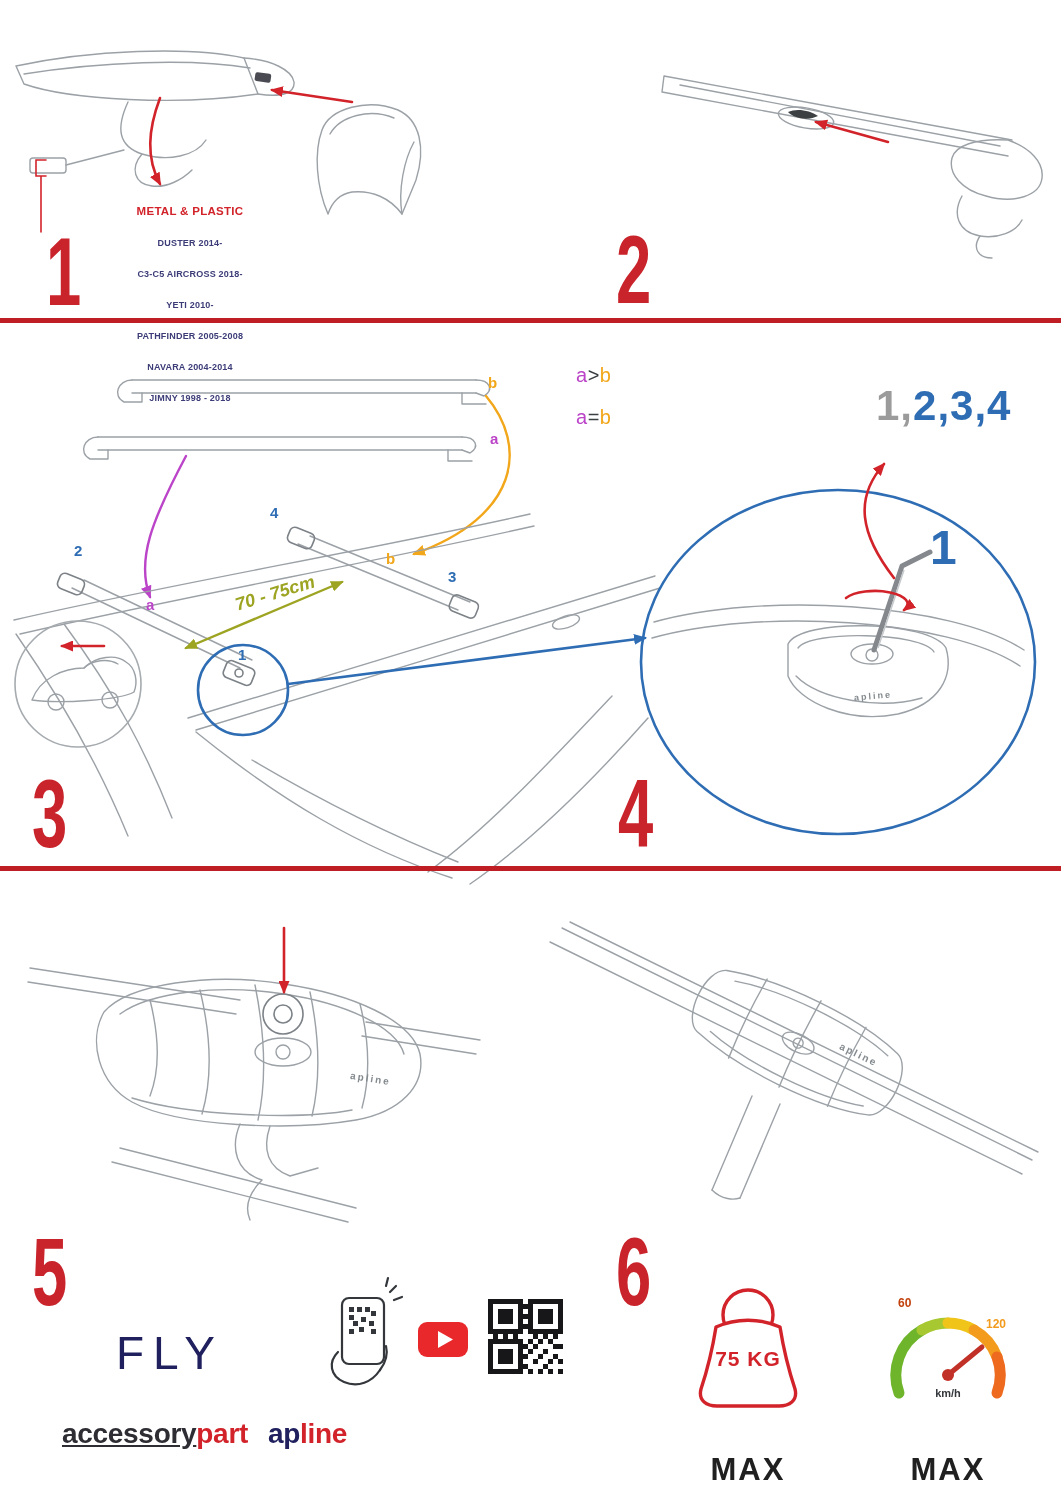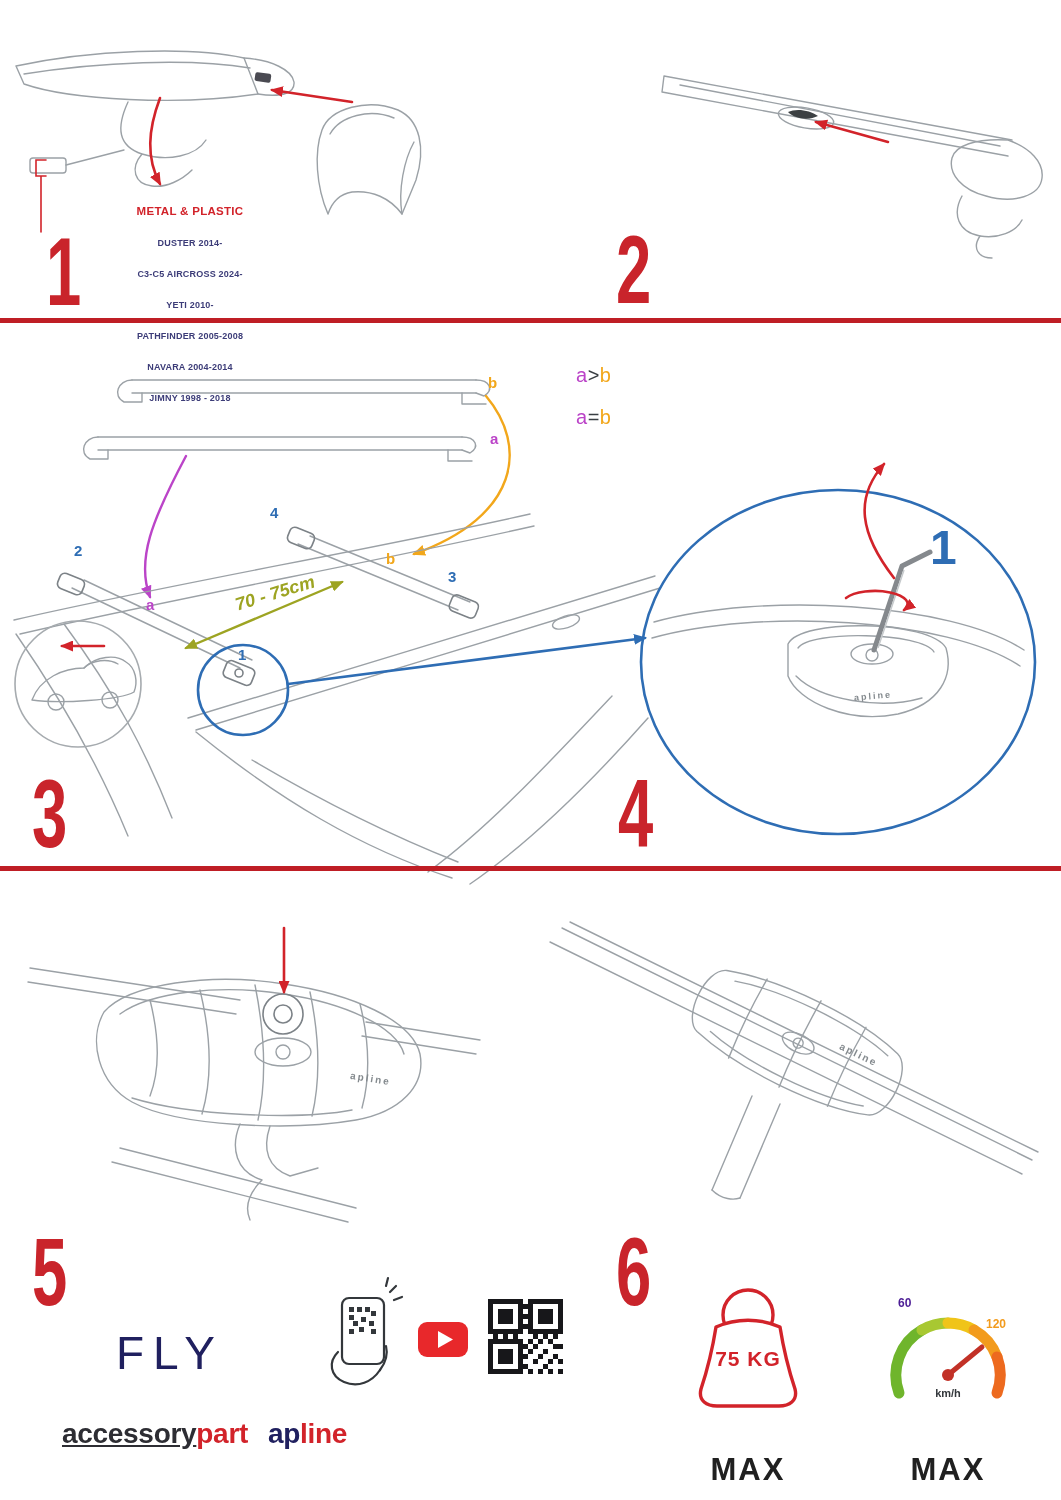--- a/index.html
+++ b/index.html
@@ -238,21 +238,21 @@
   <div class="t num" style="left:46px;top:230px">1</div>
   <div class="t num" style="left:616px;top:228px">2</div>
   <div class="t num" style="left:32px;top:772px">3</div>
   <div class="t num" style="left:618px;top:772px">4</div>
   <div class="t num" style="left:32px;top:1230px">5</div>
   <div class="t num" style="left:616px;top:1230px">6</div>
 
   <div class="t" style="left:84px;top:204px;width:212px;text-align:center">
     <div class="mat-title">METAL &amp; PLASTIC</div>
     <div class="model">DUSTER 2014-</div>
-    <div class="model">C3-C5 AIRCROSS 2024-</div>
+    <div class="model">C3-C5 AIRCROSS 2018-</div>
     <div class="model">YETI 2010-</div>
     <div class="model">PATHFINDER 2005-2008</div>
     <div class="model">NAVARA 2004-2014</div>
     <div class="model">JIMNY 1998 - 2018</div>
   </div>
 
   <div class="t lbl c-org" style="left:488px;top:374px">b</div>
   <div class="t lbl c-mag" style="left:490px;top:430px">a</div>
 
   <div class="t rule" style="left:576px;top:364px">
@@ -264,33 +264,36 @@
 
   <div class="t lbl c-blu" style="left:74px;top:542px">2</div>
   <div class="t lbl c-blu" style="left:270px;top:504px">4</div>
   <div class="t lbl c-org" style="left:386px;top:550px">b</div>
   <div class="t lbl c-blu" style="left:448px;top:568px">3</div>
   <div class="t lbl c-mag" style="left:146px;top:596px">a</div>
   <div class="t lbl c-blu" style="left:238px;top:646px">1</div>
 
   <div class="t dim" style="left:200px;top:584px;width:150px;text-align:center;transform:rotate(-17deg)">70 - 75cm</div>
 
+  <div class="t seq" style="left:876px;top:382px">
+    <span class="c-gray">1,</span><span class="c-blu">2,3,4</span>
+  </div>
   <div class="t big1" style="left:930px;top:520px">1</div>
   <div class="t logo-sm" style="left:854px;top:692px;transform:rotate(-5deg);font-size:9px">apline</div>
 
   <div class="t logo-sm" style="left:350px;top:1074px;transform:rotate(9deg)">apline</div>
   <div class="t logo-sm" style="left:838px;top:1050px;transform:rotate(26deg)">apline</div>
 
   <div class="t fly" style="left:116px;top:1330px">FLY</div>
 
   <div class="t brand" style="left:62px;top:1420px">
     <span class="dark">accessory</span><span class="red">part</span><span style="display:inline-block;width:20px"></span><span class="nav">ap</span><span class="red">line</span>
   </div>
 
   <div class="t kg" style="left:702px;top:1348px;width:92px">75 KG</div>
   <div class="t max" style="left:696px;top:1410px;width:104px">MAX</div>
 
-  <div class="t spd" style="left:898px;top:1297px;color:#4c1d95">60</div>
+  <div class="t spd" style="left:898px;top:1297px;color:#c2410c">60</div>
   <div class="t spd" style="left:986px;top:1318px;color:#f29b1d">120</div>
   <div class="t kmh" style="left:926px;top:1388px;width:44px">km/h</div>
   <div class="t max" style="left:896px;top:1410px;width:104px">MAX</div>
 
 </div>
 
 </body></html>

